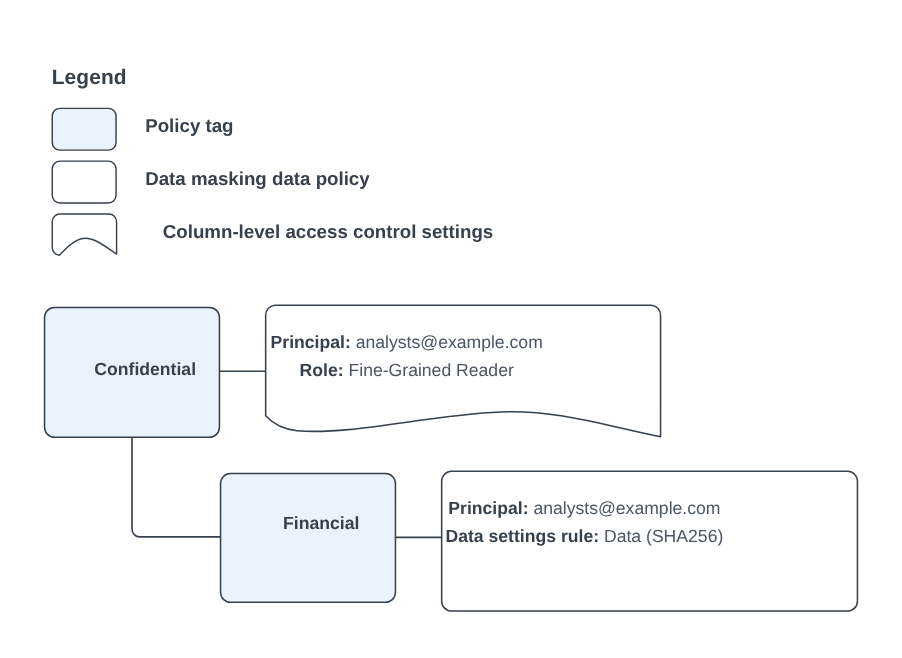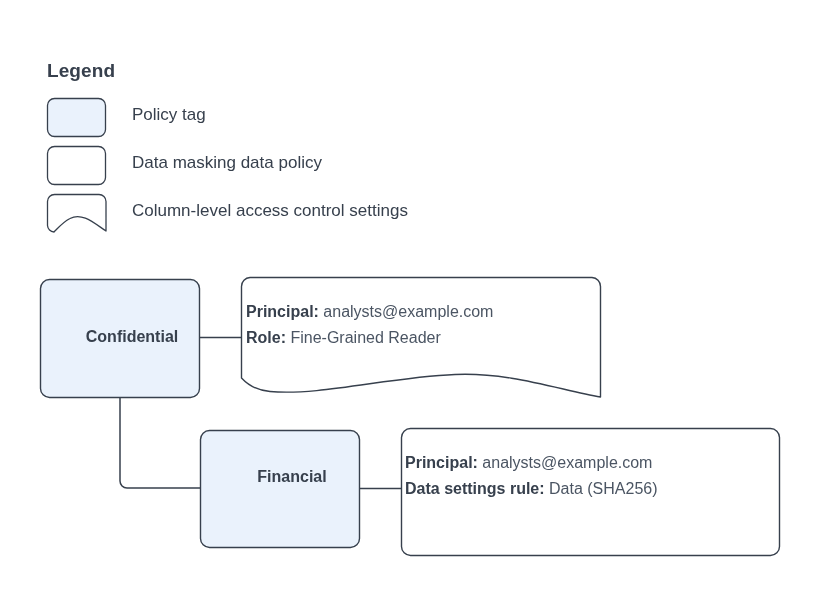--- a/index.html
+++ b/index.html
@@ -35,27 +35,27 @@
     top: 60px;
     font-size: 19px;
     font-weight: bold;
     color: #37404d;
     letter-spacing: 0.1px;
   }
   .legend-label {
     position: absolute;
     left: 132px;
     font-size: 17px;
-    font-weight: normal;
+    font-weight: bold;
     color: #37404d;
     white-space: nowrap;
   }
   .legend-label.l0 { top: 105px; }
   .legend-label.l1 { top: 153px; }
-  .legend-label.l2 { top: 201px; }
+  .legend-label.l2 { top: 201px; margin-left: 16px; }
 
   
   .node-label {
     position: absolute;
     font-size: 16px;
     font-weight: bold;
     color: #37404d;
     text-align: center;
     white-space: nowrap;
     padding-left: 12px;
@@ -84,21 +84,21 @@
     font-weight: bold;
   }
   #callout-one-text {
     left: 246px;
     top: 299px;
   }
   #callout-two-text {
     left: 405px;
     top: 450px;
   }
-  .ct-line { display: block; }
+  .ct-line { display: block; text-align: center; }
 </style>
 </head>
 <body>
 
 <div id="canvas">
 
   <svg class="svg-layer" viewBox="0 0 820 598">
 
     <rect x="47.5" y="98.5" width="58" height="38" rx="7" ry="7" fill="#eaf2fc" stroke="#37404d" stroke-width="1.3"></rect>
 

